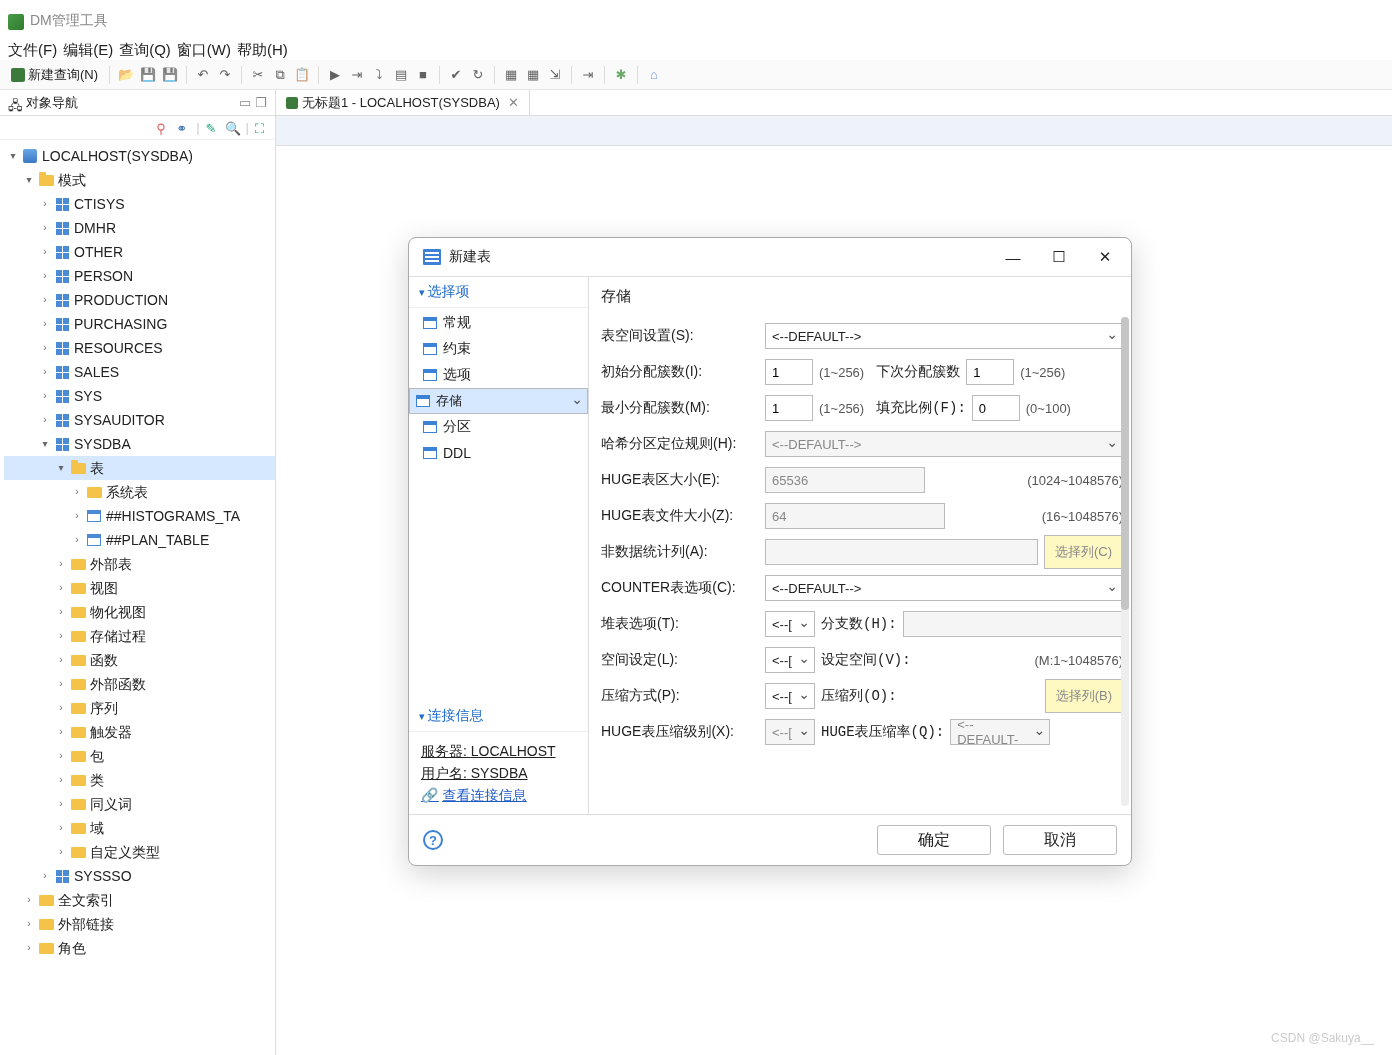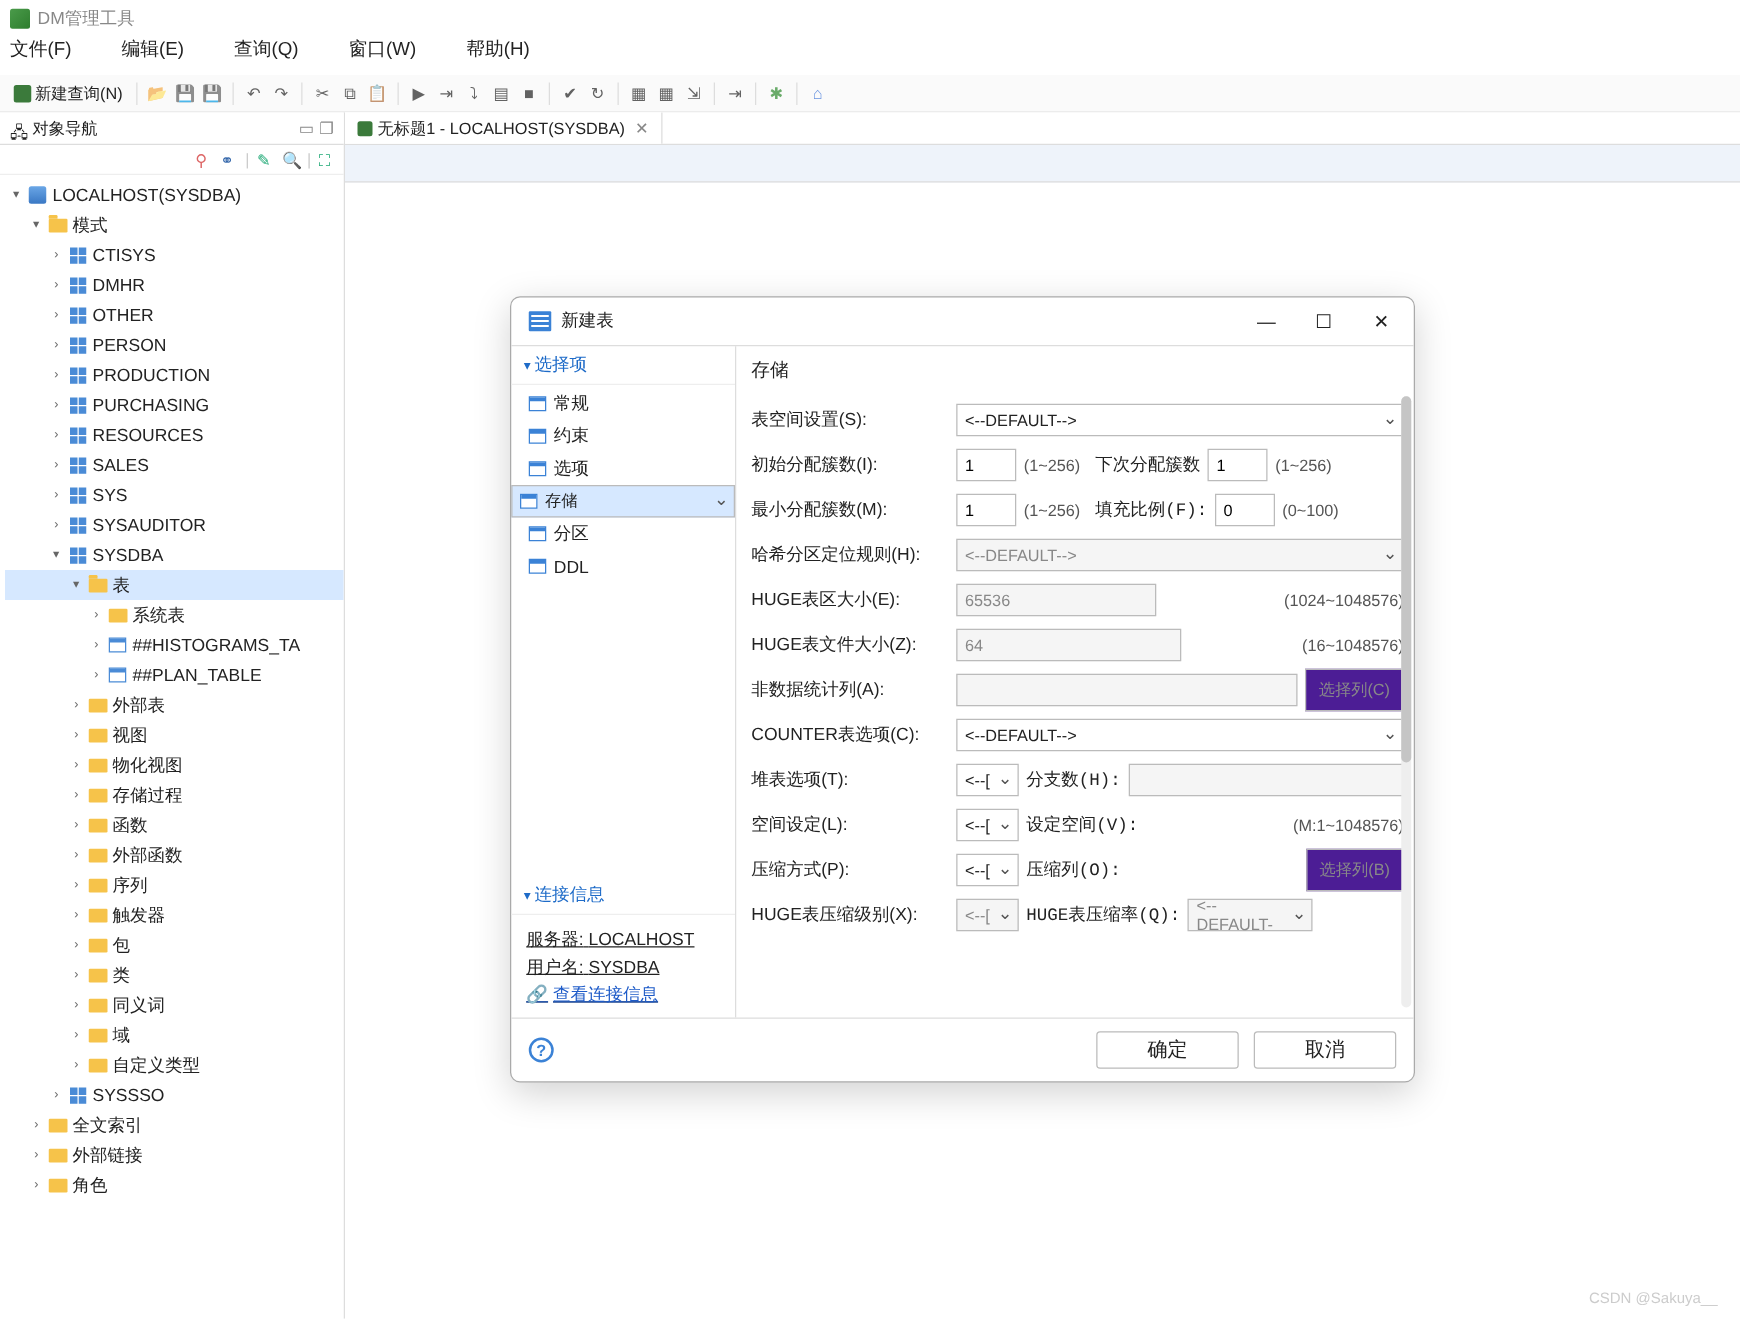--- a/index.html
+++ b/index.html
@@ -1,23 +1,23 @@
 <!DOCTYPE html>
 <html><head>
 <meta charset="utf-8">
 <style>
 * { box-sizing: border-box; margin: 0; padding: 0; font-family: "Microsoft YaHei", "Segoe UI", sans-serif; }
 body { background: #fff; font-size: 13px; color: #222; width: 1392px; height: 1055px; overflow: hidden; position: relative; }
 
 
-.titlebar { height: 30px; display: flex; align-items: center; padding: 0 8px; color: #888; font-size: 14px; }
+.titlebar { height: 30px; display: flex; align-items: flex-end; padding: 0 8px; color: #888; font-size: 14px; }
 .app-icon { width: 16px; height: 16px; background: linear-gradient(135deg,#4a9b4a,#2e7d2e); margin-right: 6px; border-radius: 2px; }
 
 
-.menubar { height: 30px; display: flex; align-items: flex-start; padding: 0 8px; font-size: 15px; gap: 40px; }
+.menubar { height: 30px; display: flex; align-items: flex-end; padding: 0 8px; font-size: 15px; gap: 6px; }
 .menubar span { cursor: default; }
 
 
 .toolbar { height: 30px; display: flex; align-items: center; padding: 0 6px; background: #fafafa; border-bottom: 1px solid #e8e8e8; gap: 2px; }
 .tb-btn { width: 20px; height: 20px; display: inline-flex; align-items: center; justify-content: center; opacity: 0.7; }
 .tb-sep { width: 1px; height: 18px; background: #ddd; margin: 0 4px; }
 .tb-newq { display:flex; align-items:center; gap:3px; font-size:13px; padding:2px 5px; }
 .tb-newq-icon { width:14px; height:14px; background:#3b7a3b; border-radius:2px; }
 
 
@@ -76,21 +76,21 @@
 .dlg-main { flex:1; padding:4px 8px 8px 12px; overflow:auto; position:relative; }
 .dlg-main h3 { font-size:15px; font-weight:normal; margin:6px 0 12px; }
 .form-row { display:flex; align-items:center; min-height:36px; font-size:14px; gap:6px; }
 .form-row label { width:158px; flex-shrink:0; }
 .form-row label.narrow { width:auto;font-family:Liberation Mono, monospace; }
 .inp { border:1px solid #bbb; height:26px; padding:0 6px; font-size:13px; background:#fff; }
 .inp.dis { background:#f5f5f5; color:#888; }
 .sel { border:1px solid #bbb; height:26px; padding:0 20px 0 6px; background:#fff; position:relative; display:flex; align-items:center; font-size:13px; min-width:50px;}
 .sel::after{content:"⌄";position:absolute;right:4px;top:2px;color:#555;font-size:14px;}
 .sel.dis { background:#f5f5f5; color:#888; }
-.btn-sm { border:1px solid #bbb; height:26px; padding:16px 10px; background:#4c1d95; font-size:13px; color:#888; display:flex; align-items:center;}
+.btn-sm { border:1px solid #bbb; height:26px; padding:16px 10px; background:#fef9c3; font-size:13px; color:#888; display:flex; align-items:center;}
 .hint { color:#555; font-size:13px; white-space:nowrap; }
 .chk { width:14px; height:14px; border:1px solid #999; background:#fff; margin-right:4px; flex-shrink:0;}
 .vscroll { position:absolute; right:2px; top:40px; bottom:8px; width:8px; background:#eee; border-radius:4px; }
 .vscroll-thumb { position:absolute; left:0; right:0; top:0; height:60%; background:#c5c5c5; border-radius:4px; }
 
 .dlg-foot { height:50px; display:flex; align-items:center; padding:0 14px; gap:12px; }
 .help-ico { width:20px;height:20px;border:2px solid #3b82d6;border-radius:50%;color:#3b82d6;display:flex;align-items:center;justify-content:center;font-size:13px;font-weight:bold;}
 .spacer { flex:1; }
 .dlg-btn { width:114px; height:30px; border:1px solid #bbb; border-radius:3px; background:#fff; display:flex; align-items:center; justify-content:center; font-size:16px; }
 

